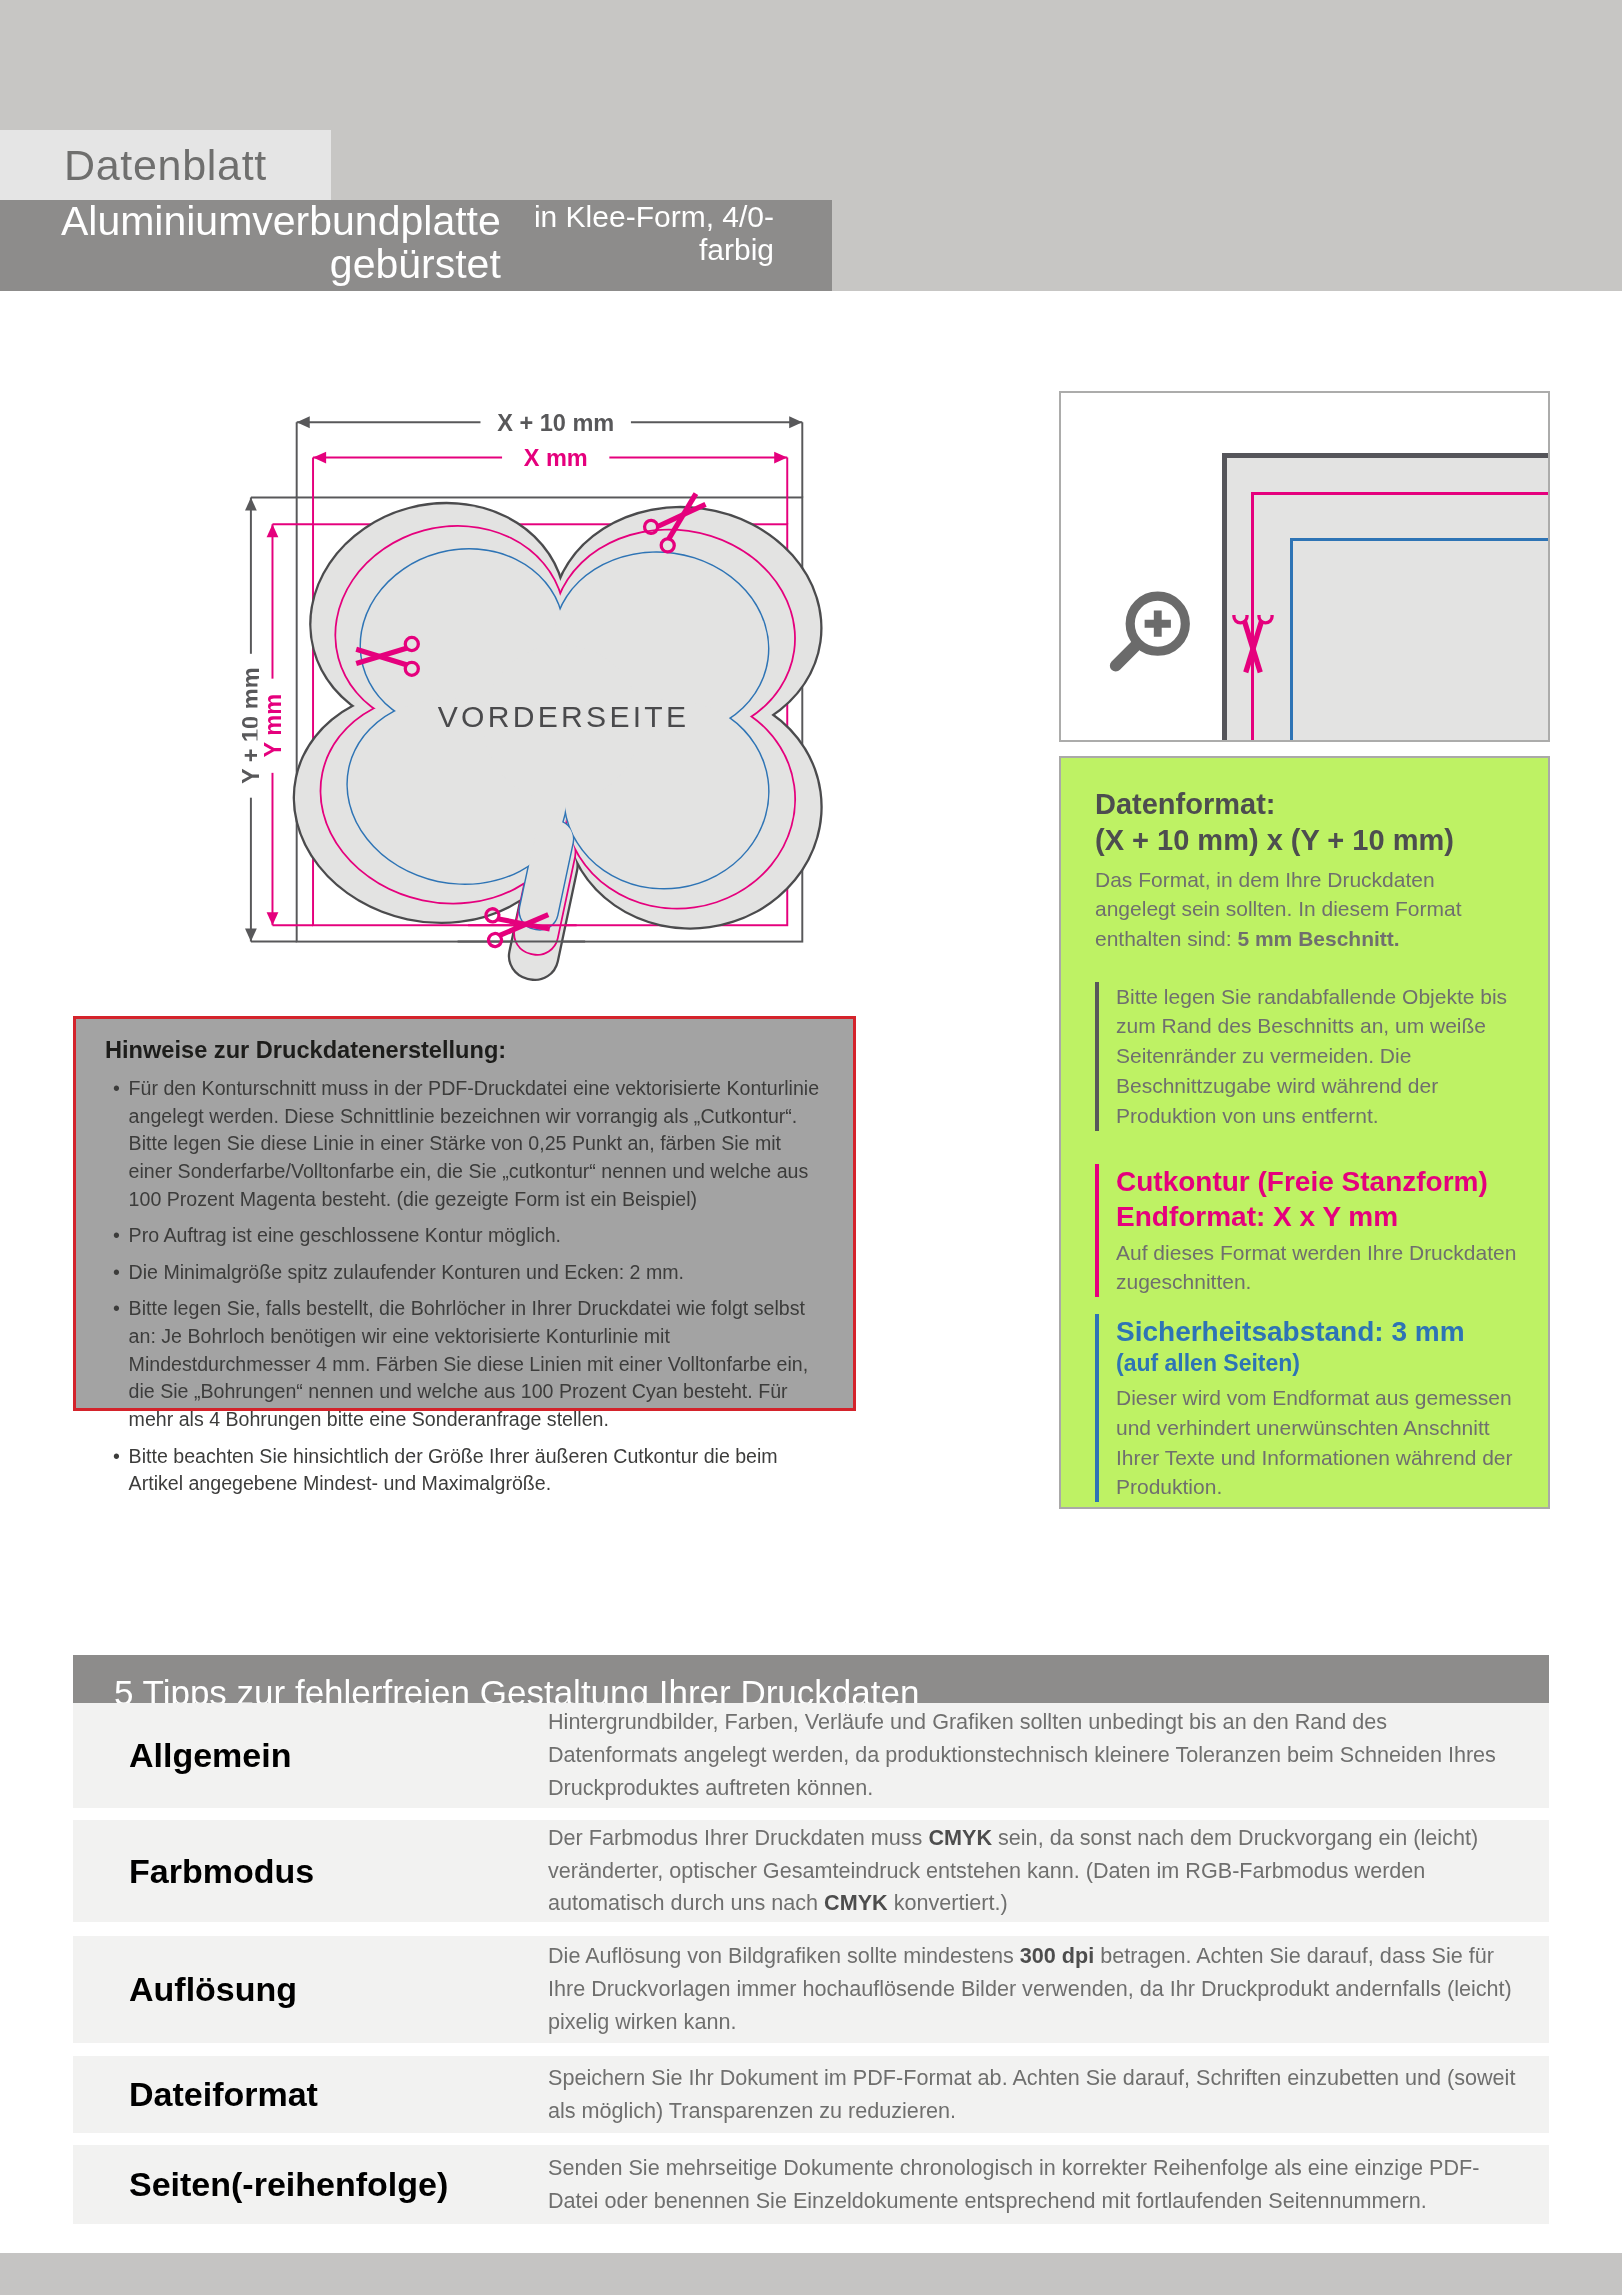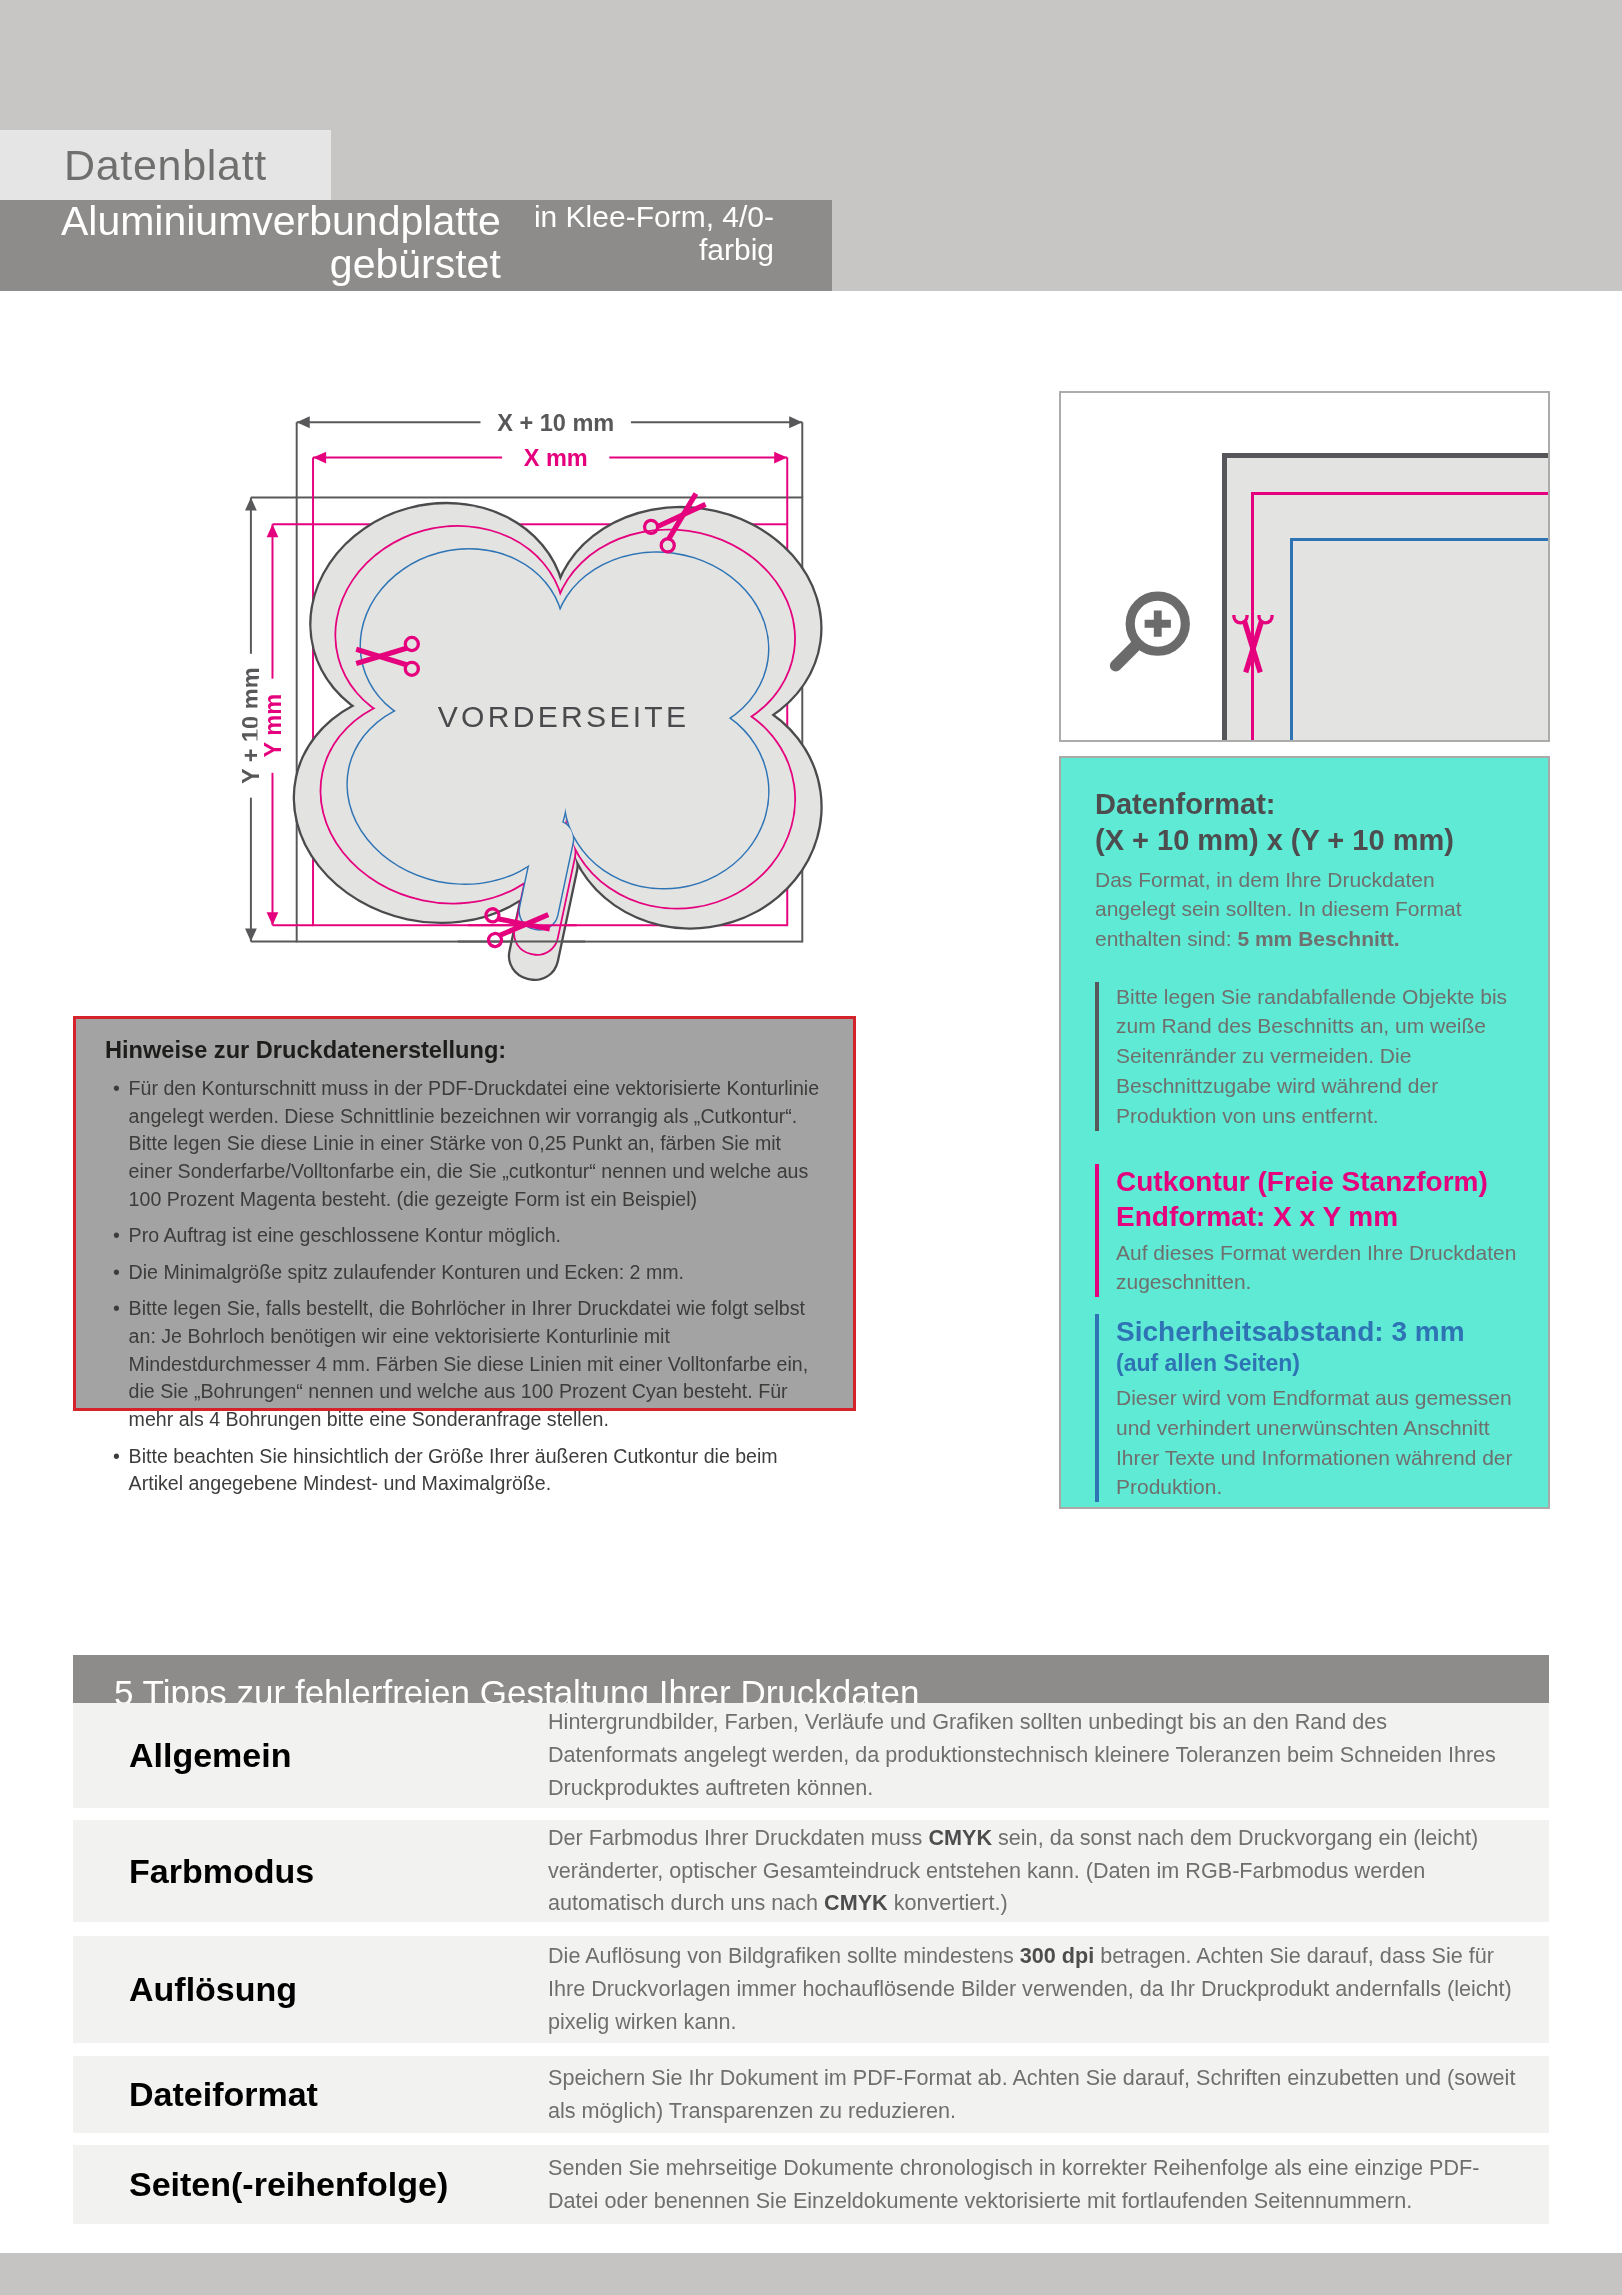--- a/index.html
+++ b/index.html
@@ -26,21 +26,21 @@
                  background:#e3e3e2; border-top:5.2px solid #55555a; border-left:5.2px solid #55555a; }
   .corner-magenta { position:absolute; left:23.6px; top:34px; right:0; bottom:0;
                     border-left:3.9px solid #e5007d; border-top:3.9px solid #e5007d; }
   .corner-blue { position:absolute; left:63px; top:80px; right:0; bottom:0;
                  border-left:3.9px solid #2e74b5; border-top:3.9px solid #2e74b5; }
   .corner-scissors { position:absolute; left:-5.2px; top:157px; width:62px; height:62px; }
   .magnifier { position:absolute; left:39px; top:190px; width:105px; height:105px; }
 
   
   .info-panel { position:absolute; left:1059px; top:756px; width:491px; height:753px;
-                background:#5eead4; border:2px solid #aaa9a8; box-sizing:border-box;
+                background:#bef264; border:2px solid #aaa9a8; box-sizing:border-box;
                 padding:29.4px 27.5px 0 34px; }
   .ip-h  { font-size:29px; font-weight:bold; color:#4d4d4f; line-height:1.22; }
   .ip-p  { font-size:21px; color:#6f6f6e; line-height:1.42; margin-top:6.5px; }
   .ip-note { border-left:4.6px solid #58585a; padding-left:17px; margin-top:27.5px;
              font-size:21px; color:#6f6f6e; line-height:1.42; }
   .ip-sec-magenta { border-left:4.6px solid #e5007d; padding-left:17px; margin-top:33px; }
   .ip-sec-blue    { border-left:4.6px solid #2e74b5; padding-left:17px; margin-top:17px; }
   .ip-h-magenta { font-size:28px; font-weight:bold; color:#e5007d; line-height:1.25; }
   .ip-h-blue    { font-size:28px; font-weight:bold; color:#2e74b5; line-height:1.25; }
   .ip-sub-blue  { font-size:23px; font-weight:bold; color:#2e74b5; line-height:1.3; }
@@ -220,18 +220,18 @@
   <div class="tip-row" style="top:1936px; height:107px;">
     <div class="tip-label">Auflösung</div>
     <div class="tip-desc"><span>Die Auflösung von Bildgrafiken sollte mindestens </span><span class="b">300 dpi</span><span> betragen. Achten Sie darauf, dass Sie für Ihre Druckvorlagen immer hochauflösende Bilder verwenden, da Ihr Druckprodukt andernfalls (leicht) pixelig wirken kann.</span></div>
   </div>
   <div class="tip-row" style="top:2056px; height:77px;">
     <div class="tip-label">Dateiformat</div>
     <div class="tip-desc"><span>Speichern Sie Ihr Dokument im PDF-Format ab. Achten Sie darauf, Schriften einzubetten und (soweit als möglich) Transparenzen zu reduzieren.</span></div>
   </div>
   <div class="tip-row" style="top:2145px; height:79px;">
     <div class="tip-label">Seiten(-reihenfolge)</div>
-    <div class="tip-desc"><span>Senden Sie mehrseitige Dokumente chronologisch in korrekter Reihenfolge als eine einzige PDF-Datei oder benennen Sie Einzeldokumente vektorisierte mit fortlaufenden Seitennummern.</span></div>
+    <div class="tip-desc"><span>Senden Sie mehrseitige Dokumente chronologisch in korrekter Reihenfolge als eine einzige PDF-Datei oder benennen Sie Einzeldokumente entsprechend mit fortlaufenden Seitennummern.</span></div>
   </div>
 
   <div class="footer-band"></div>
 </div>
 
 
 </body></html>

